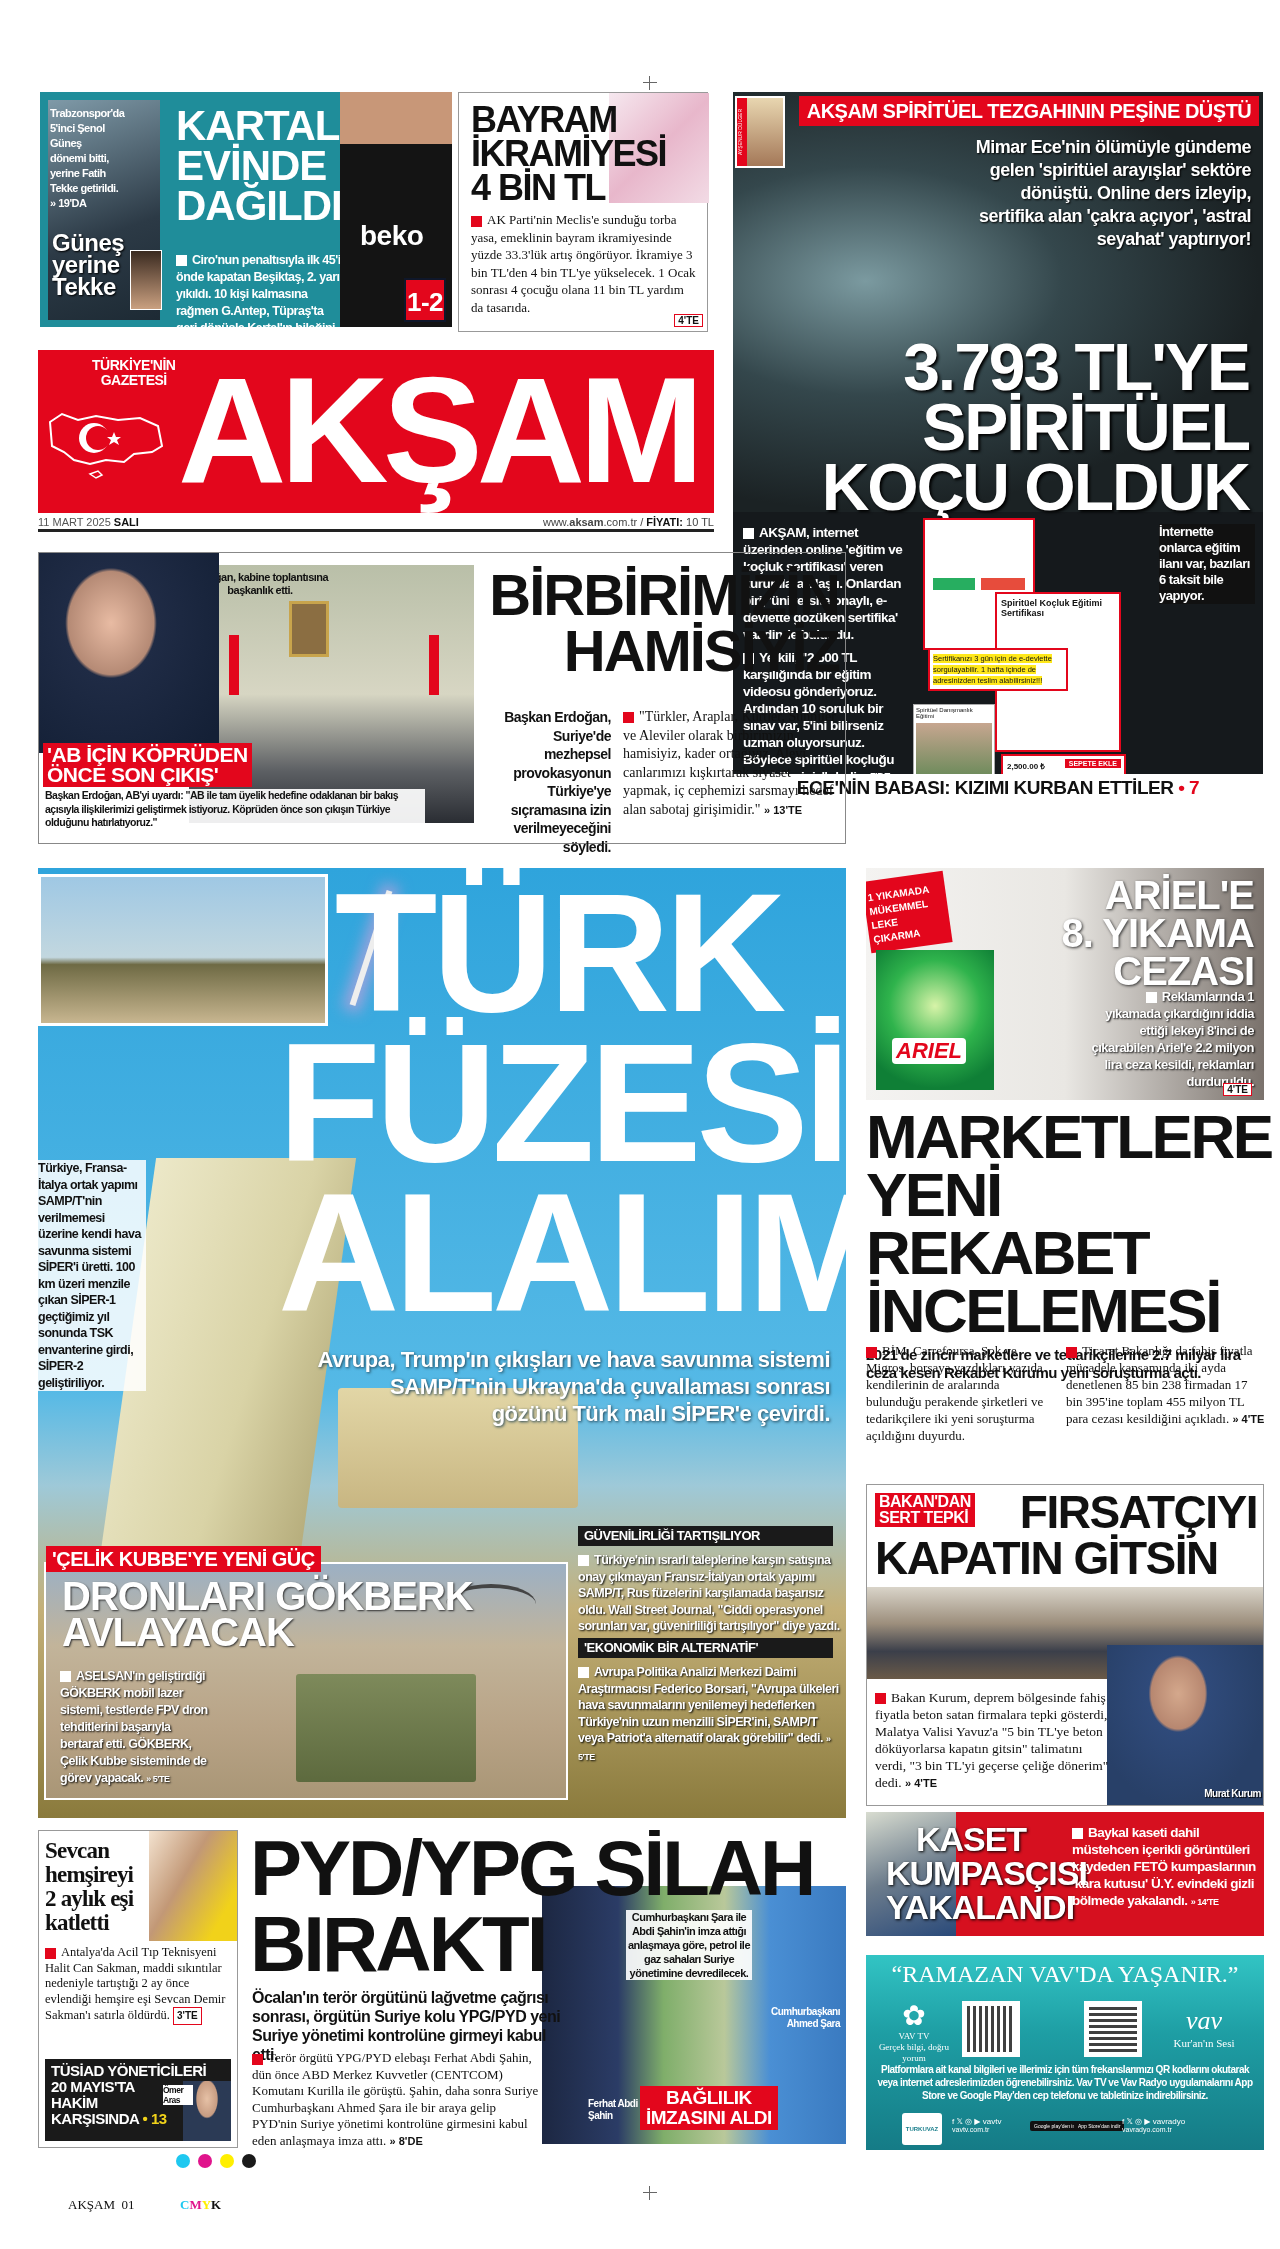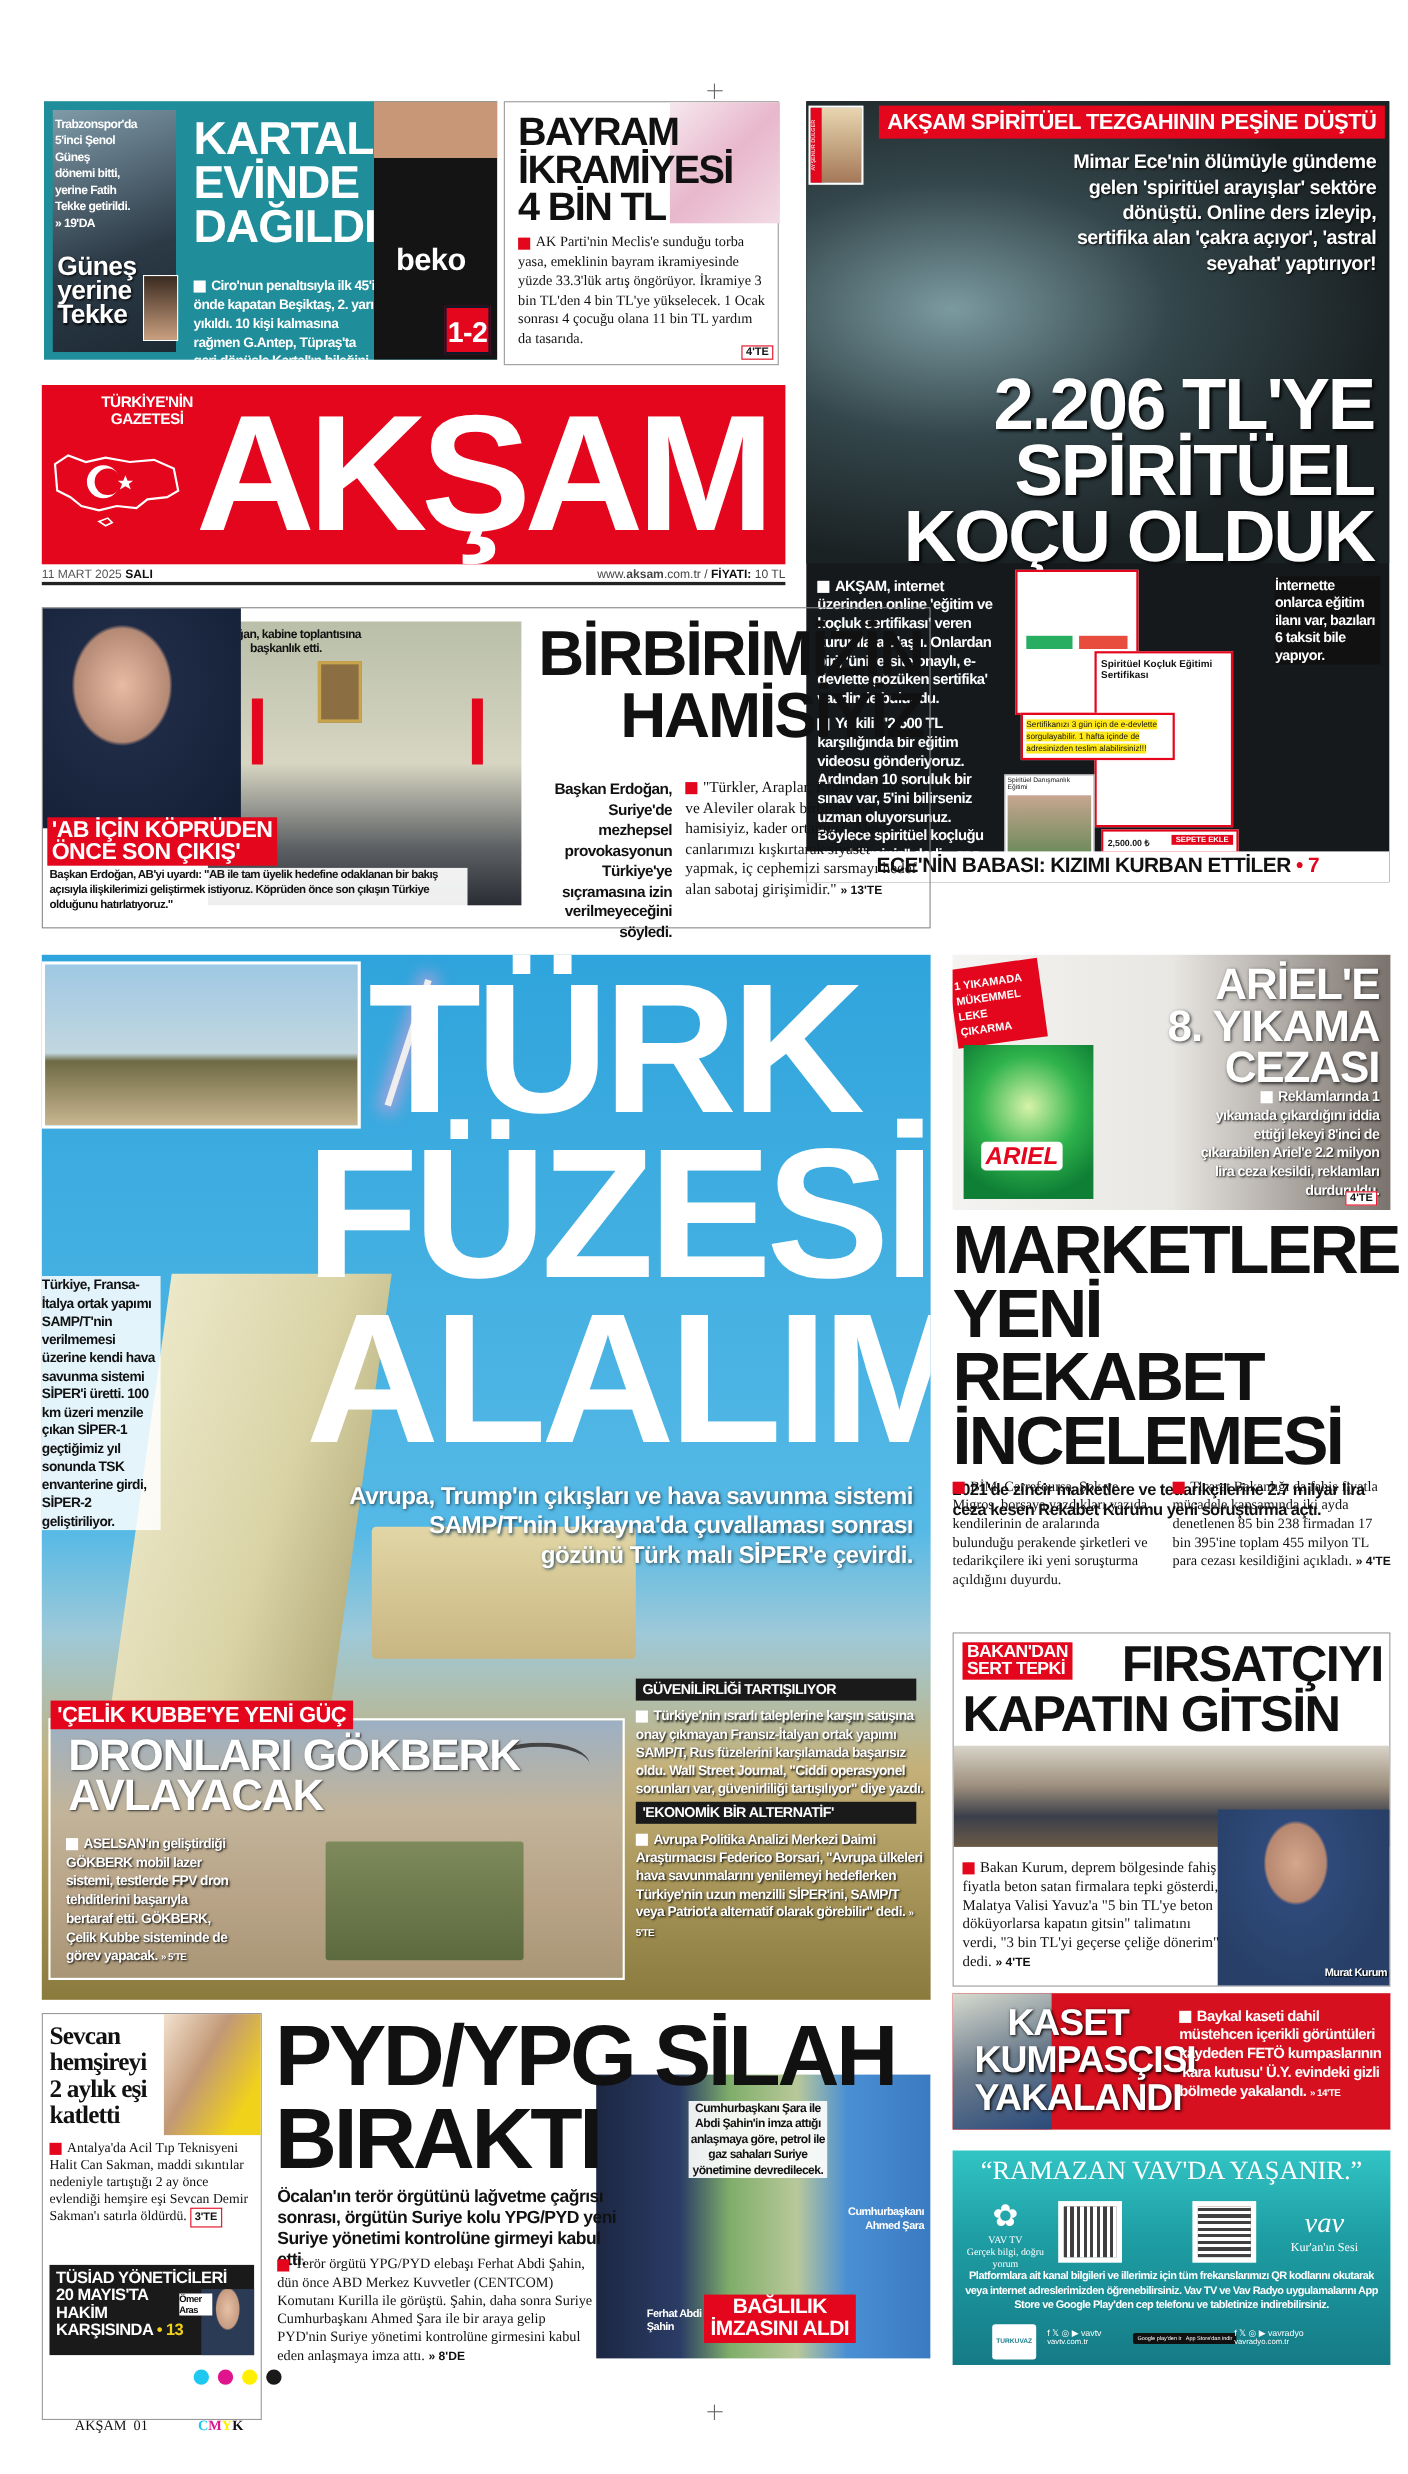--- a/index.html
+++ b/index.html
@@ -65,21 +65,21 @@
 </section>
 
 <section class="abs" style="left:733px;top:92px;width:530px;height:710px;background:#15191c;overflow:hidden">
   <div class="abs" style="left:0;top:0;width:530px;height:420px;background:radial-gradient(ellipse at 25% 45%,#7b9aa0 0,#34474c 35%,#1b2224 70%),#1b2224"></div>
   <div class="abs" style="left:2px;top:4px;width:50px;height:72px;background:linear-gradient(#e8d6b0,#a47858);border:2px solid #fff">
     <div class="abs redbox" style="left:0;top:0;width:10px;height:68px;font-size:5px;writing-mode:vertical-rl;transform:rotate(180deg);text-align:center">AYŞENUR DÜLGER</div>
   </div>
   <div class="abs redbox cond" style="left:66px;top:4px;width:460px;height:30px;font-size:20px;line-height:30px;text-align:center">AKŞAM SPİRİTÜEL TEZGAHININ PEŞİNE DÜŞTÜ</div>
   <div class="abs cond" style="right:12px;top:44px;width:290px;text-align:right;color:#fff;font-size:18px;line-height:23px;text-shadow:1px 1px 2px #000">Mimar Ece'nin ölümüyle gündeme gelen 'spiritüel arayışlar' sektöre dönüştü. Online ders izleyip, sertifika alan 'çakra açıyor', 'astral seyahat' yaptırıyor!</div>
   <div class="abs hl" style="right:14px;top:245px;text-align:right;color:#fff;font-size:66px;line-height:60px;letter-spacing:-2px;text-shadow:2px 2px 3px #000">
-    <div>2.206 TL'YE</div>
+    <div>3.793 TL'YE</div>
     <div>SPİRİTÜEL</div>
     <div>KOÇU OLDUK</div>
   </div>
   <div class="abs cond" style="left:10px;top:432px;width:170px;color:#fff;font-size:13.5px;line-height:17px">
     <p style="margin-bottom:6px"><span class="sqw"></span><span>AKŞAM, internet üzerinden online 'eğitim ve koçluk sertifikası' veren kurumlara ulaştı. Onlardan biri, 'üniversite onaylı, e-devlette gözüken sertifika' vaadinde bulundu.</span></p>
     <p><span class="sqw"></span><span>Yetkili, "2.500 TL karşılığında bir eğitim videosu gönderiyoruz. Ardından 10 soruluk bir sınav var, 5'ini bilirseniz uzman oluyorsunuz. Böylece spiritüel koçluğu yapabilirsiniz" dedi.</span> <span style="font-size:10px">» 7'DE</span></p>
   </div>
   <div class="abs" style="left:190px;top:426px;width:112px;height:132px;background:#fff;border:2px solid #e3061c">
     <div class="abs" style="left:8px;top:58px;width:42px;height:12px;background:#27ae60"></div>
     <div class="abs" style="left:56px;top:58px;width:44px;height:12px;background:#e74c3c"></div>
@@ -233,21 +233,21 @@
   </div>
   <div class="abs" style="left:240px;top:160px;width:158px;height:162px;background:radial-gradient(ellipse at 45% 30%,#d4a88c 0,#b78770 22%,#2f4a7a 24%,#284068 70%)">
     <span class="abs cond" style="right:4px;bottom:8px;color:#fff;font-size:10px;text-shadow:1px 1px 1px #000">Murat Kurum</span>
   </div>
   <div class="abs serif" style="left:8px;top:204px;width:240px;font-size:13.5px;line-height:17px">
     <span class="sq"></span><span>Bakan Kurum, deprem bölgesinde fahiş fiyatla beton satan firmalara tepki gösterdi, Malatya Valisi Yavuz'a "5 bin TL'ye beton döküyorlarsa kapatın gitsin" talimatını verdi, "3 bin TL'yi geçerse çeliğe dönerim" dedi.</span>
     <span class="ref">» 4'TE</span>
   </div>
 </section>
 
-<section class="abs" style="left:38px;top:1830px;width:200px;height:370px;border:1px solid #999;overflow:hidden">
+<section class="abs" style="left:38px;top:1830px;width:200px;height:318px;border:1px solid #999;overflow:hidden">
   <div class="abs" style="left:110px;top:0;width:90px;height:110px;background:linear-gradient(120deg,#f3e2cf 0,#c29876 40%,#f1d21a 80%)"></div>
   <div class="abs serif" style="left:6px;top:8px;font-size:23px;line-height:24px;font-weight:bold;letter-spacing:-0.8px">
     <div>Sevcan</div>
     <div>hemşireyi</div>
     <div>2 aylık eşi</div>
     <div>katletti</div>
   </div>
   <div class="abs serif" style="left:6px;top:114px;width:188px;font-size:12.5px;line-height:15.5px">
     <span class="sq"></span><span>Antalya'da Acil Tıp Teknisyeni Halit Can Sakman, maddi sıkıntılar nedeniyle tartıştığı 2 ay önce evlendiği hemşire eşi Sevcan Demir Sakman'ı satırla öldürdü.</span>
     <span class="tag">3'TE</span>

